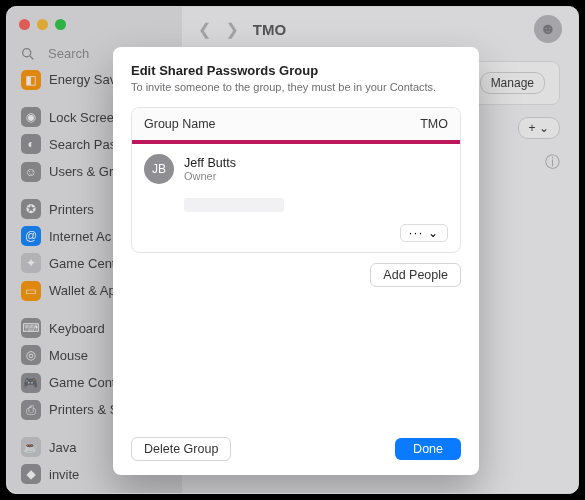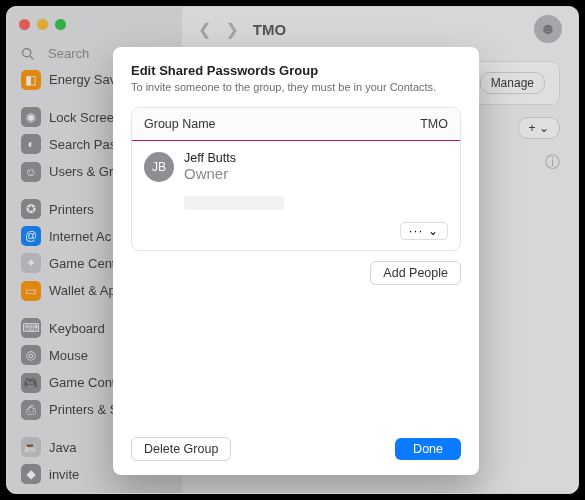--- a/index.html
+++ b/index.html
@@ -26,24 +26,24 @@
   .btn { background:#fff; border:1px solid #d5d5d8; border-radius:10px; padding:3px 10px; font-size:12px; color:#333;}
   .info-icon { color:#b0b0b4; font-size:15px; margin-left:8px; }
 
   
   .scrim { position:absolute; inset:0; background:rgba(80,80,85,0.18); }
   .sheet { position:absolute; left:106px; top:40px; width:366px; height:428px; background:#fff; border-radius:8px; box-shadow:0 18px 40px rgba(0,0,0,0.28); padding:16px 18px 14px 18px; display:flex; flex-direction:column; }
   .sheet h2 { font-size:13px; font-weight:700; color:#222; }
   .sheet .sub { font-size:11px; color:#6e6e72; margin-top:3px; }
   .group-box { margin-top:14px; border:1px solid #e4e4e7; border-radius:8px; overflow:hidden; font-size:12.5px; color:#333;}
   .group-row { display:flex; justify-content:space-between; padding:9px 12px; background:#fbfbfc; }
-  .member { display:flex; align-items:center; gap:10px; padding:10px 12px 6px 12px; border-top:1px solid #be185d; }
+  .member { display:flex; align-items:center; gap:10px; padding:10px 12px 6px 12px; border-top:4px solid #be185d; }
   .mem-av { width:30px; height:30px; border-radius:50%; background:#8e8e93; color:#fff; font-size:12px; display:flex; align-items:center; justify-content:center; }
   .mem-name { font-size:12.5px; color:#222; }
-  .mem-role { font-size:15px; color:#8a8a8e; }
+  .mem-role { font-size:11px; color:#8a8a8e; }
   .mem-extra { padding: 8px 12px 12px 52px; }
   .shimmer { height:14px; width:100px; background:#f1f1f3; border-radius:3px; }
   .mem-actions { display:flex; justify-content:flex-end; padding:0 12px 10px 12px; }
   .more-btn { border:1px solid #dcdce0; border-radius:5px; padding:1px 8px; font-size:12px; background:#fff; letter-spacing:1px;}
   .add-row { display:flex; justify-content:flex-end; margin-top:10px; }
   .footer { margin-top:auto; display:flex; justify-content:space-between; align-items:center; padding-top:10px;}
   .btn-primary { background:#0a7aff; color:#fff; border:none; border-radius:6px; padding:4px 18px; font-size:12.5px; font-weight:500;}
   .btn-plain { background:#fff; border:1px solid #d5d5d8; border-radius:6px; padding:4px 12px; font-size:12.5px; color:#333;}
   svg { display:block; }
 </style>

